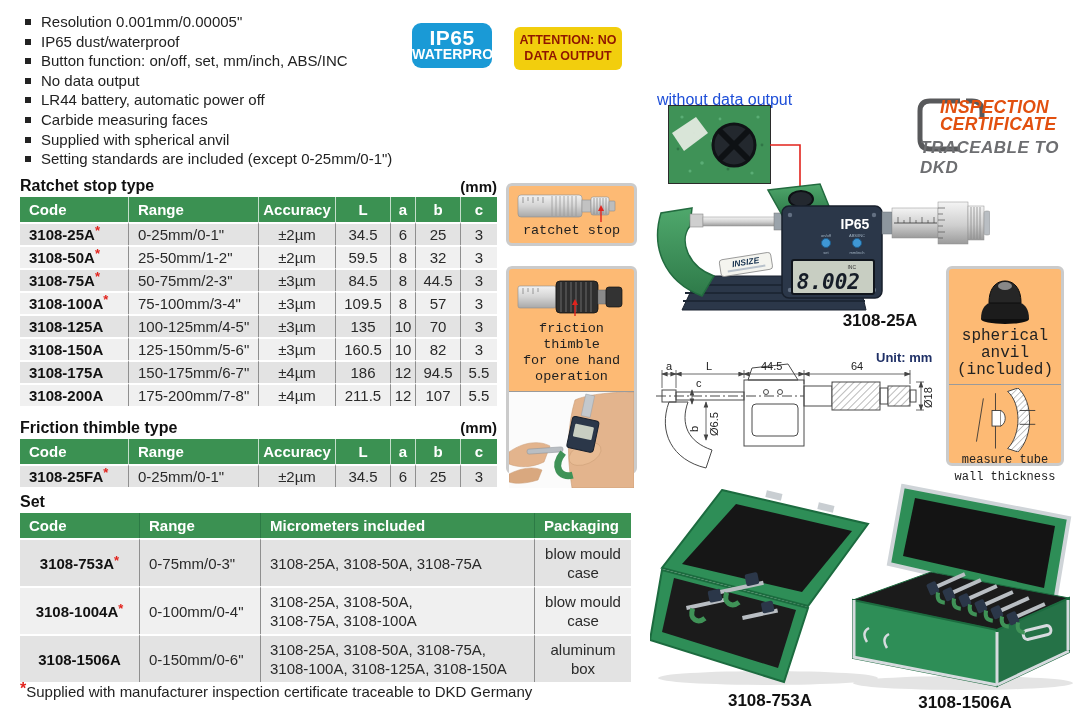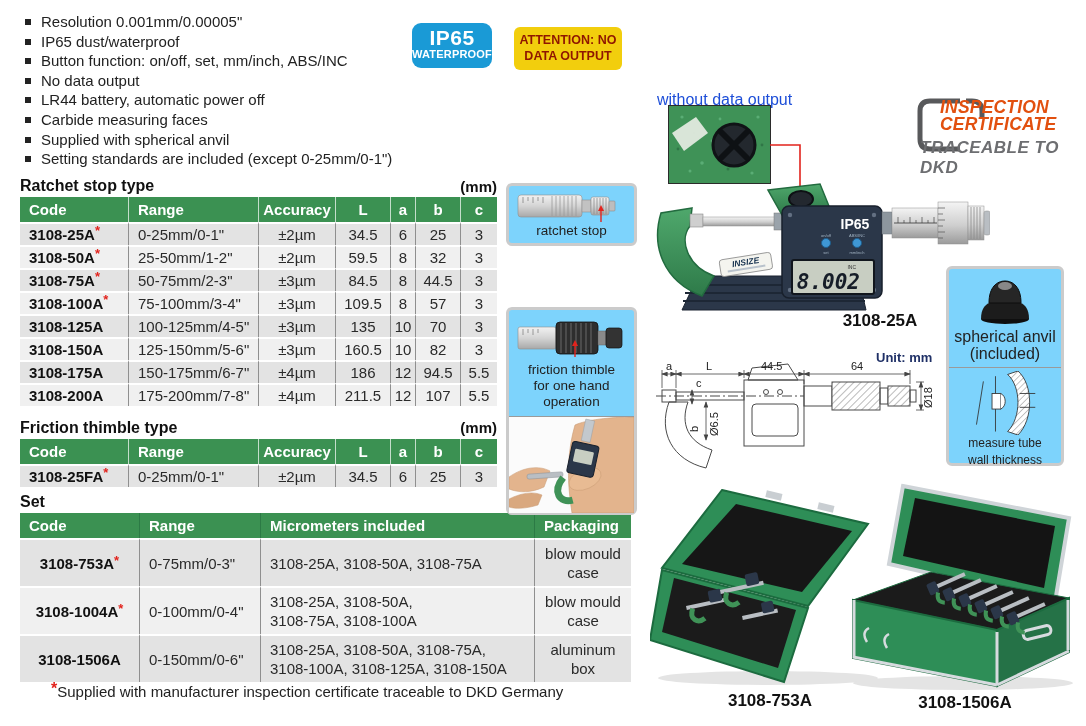--- a/index.html
+++ b/index.html
@@ -9,21 +9,21 @@
 
   
   .features{list-style:none;margin:0;padding:0;}
   .features li{display:flex;align-items:flex-start;font-size:15px;line-height:19.6px;color:#222;}
   .features .sq{width:6px;height:6px;background:#222;margin:7px 10px 0 0;flex:0 0 6px;}
 
   
   .badge-ip65{width:80px;height:45px;background:#1a9ad6;border-radius:9px;color:#fff;
               text-align:center;padding-top:3px;box-sizing:border-box;}
   .badge-ip65 .l1{font-size:21px;font-weight:900;line-height:23px;letter-spacing:.5px;}
-  .badge-ip65 .l2{font-size:11px;font-weight:700;line-height:11px;letter-spacing:.2px;}
+  .badge-ip65 .l2{font-size:14px;font-weight:700;line-height:11px;letter-spacing:.2px;}
   .badge-attn{width:108px;height:43px;background:#f2ce0d;border-radius:6px;color:#8f1600;
               text-align:center;font-weight:700;font-size:12.5px;line-height:16px;
               padding-top:5px;box-sizing:border-box;}
 
   .title{width:438px;text-align:center;font-weight:700;font-size:24.5px;line-height:28px;color:#111;}
 
   .sec-head{display:flex;justify-content:space-between;font-weight:700;font-size:16px;color:#111;}
   .sec-head .unit{font-size:15px;}
 
   
@@ -39,21 +39,21 @@
   .spec .al{text-align:left;padding-left:9px;}
   .spec .code-text{font-weight:700;color:#111;}
   .star{color:#e2231d;font-weight:700;font-size:13px;vertical-align:top;position:relative;top:-3px;}
   .set-table td{height:46px;line-height:19px;}
   .pre{white-space:pre-line;}
 
   .footnote{font-size:15px;color:#222;}
   .footnote .star{font-size:16px;}
 
   
-  .panel{background:#7dd3fc;border:3px solid #cbcbcb;border-radius:6px;box-sizing:border-box;}
+  .panel{background:#fdba74;border:3px solid #cbcbcb;border-radius:6px;box-sizing:border-box;font-family:Liberation Mono, monospace;}
   .cap{font-size:13.5px;color:#222;text-align:center;line-height:16px;}
   .divider{border-top:1.5px solid #9a9a9a;}
 
   .callout-label{font-size:16px;color:#1d4ed8;}
   .prod-caption{font-weight:700;font-size:17px;color:#111;text-align:center;}
 
   
   .cert-text{font-style:italic;font-weight:900;font-size:17.5px;line-height:17px;
              color:#e2500f;letter-spacing:.2px;}
   .cert-tag{font-style:italic;font-weight:700;font-size:17px;color:#6d6e71;letter-spacing:.5px;}
@@ -288,21 +288,21 @@
         <td><span class="code-text">3108-1506A</span><span class="star"></span></td>
         <td class="al">0-150mm/0-6"</td>
         <td class="al pre">3108-25A, 3108-50A, 3108-75A,
 3108-100A, 3108-125A, 3108-150A</td>
         <td class="pre">aluminum
 box</td>
       </tr>
     </tbody>
   </table>
 
-  <div class="footnote abs" style="left:20px;top:683px;margin-left:31px;">
+  <div class="footnote abs" style="left:20px;top:683px;">
     <span class="star">*</span><span>Supplied with manufacturer inspection certificate traceable to DKD Germany</span>
   </div>
 
   <div class="panel abs" style="left:506px;top:183px;width:131px;height:63px;">
     <svg width="112" height="34" viewBox="0 0 112 34" style="display:block;margin:3px auto 0;">
       <defs>
         <linearGradient id="silv1" x1="0" y1="0" x2="0" y2="1">
           <stop offset="0" stop-color="#f2f2f2"></stop>
             <stop offset=".5" stop-color="#d4d4d4"></stop>
             <stop offset="1" stop-color="#a8a8a8"></stop>
@@ -336,21 +336,21 @@
         </g>
       <rect x="93" y="12" width="6" height="10" rx="1" fill="#bdbdbd" stroke="#8f8f8f" stroke-width=".6"></rect>
       <g>
           <line x1="85" y1="33" x2="85" y2="21" stroke="#e2231d" stroke-width="1.4"></line>
           <polygon points="82,22 88,22 85,16" fill="#e2231d"></polygon>
         </g>
     </svg>
     <div class="cap">ratchet stop</div>
   </div>
 
-  <div class="panel abs" style="left:506px;top:266px;width:131px;height:208px;margin-top:41px;">
+  <div class="panel abs" style="left:506px;top:266px;width:131px;height:208px;">
     <svg width="112" height="40" viewBox="0 0 112 40" style="display:block;margin:8px auto 0;">
       <rect x="2" y="9" width="38" height="22" rx="2" fill="url(#silv1)" stroke="#8f8f8f" stroke-width=".6"></rect>
       <g stroke="#777" stroke-width=".7">
           <line x1="7" y1="11" x2="7" y2="17"></line>
           <line x1="12" y1="11" x2="12" y2="15"></line>
           <line x1="17" y1="11" x2="17" y2="17"></line>
           <line x1="22" y1="11" x2="22" y2="15"></line>
         </g>
       <rect x="40" y="4" width="42" height="32" rx="4" fill="#2e2e2e" stroke="#111" stroke-width=".8"></rect>
       <g stroke="#5c5c5c" stroke-width="1.3">

